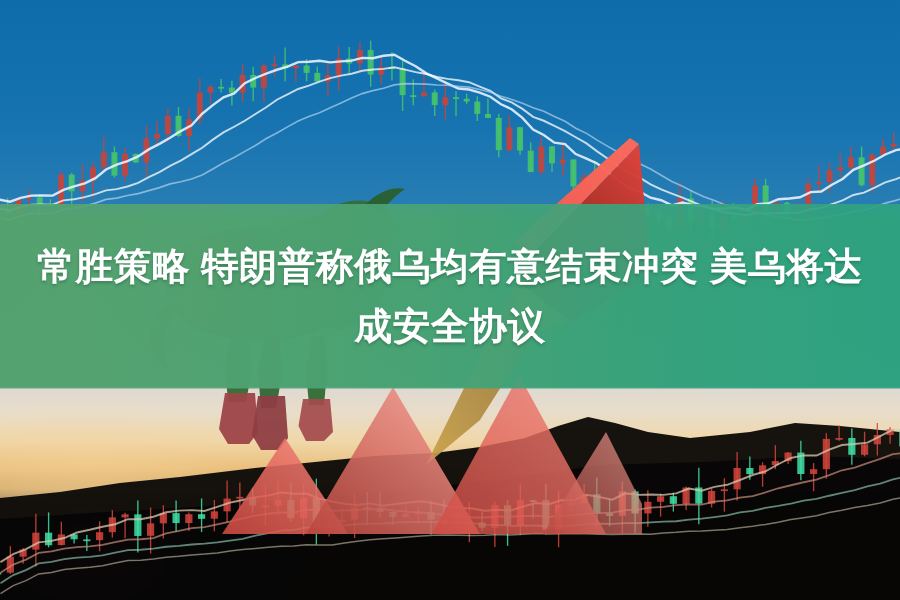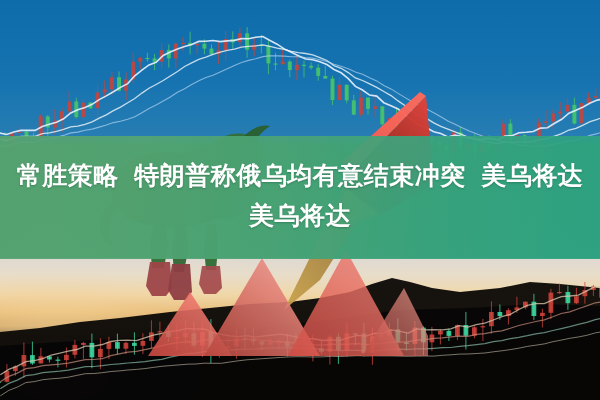--- a/index.html
+++ b/index.html
@@ -5,21 +5,21 @@
   html, body {
     margin: 0;
     padding: 0;
     background: #000;
   }
   #stage {
     position: relative;
     width: 600px;
     height: 400px;
     overflow: hidden;
-    font-family: Liberation Mono, monospace;
+    font-family: Liberation Sans, sans-serif;
   }
 
   
   .sky {
     position: absolute;
     left: 0; top: 0;
     width: 600px; height: 146px;
     background: linear-gradient(180deg, #0f6cab 0%, #1673b0 55%, #2a7fb4 100%);
   }
   .field {
@@ -541,16 +541,16 @@
     <path d="M0,112 L42,48 L84,112 Z" fill="url(#zzG1)" opacity="0.88"></path>
     <path d="M56,112 L114,14 L172,112 Z" fill="url(#zzG2)" opacity="0.9"></path>
     <path d="M140,112 L198,6 L256,112 Z" fill="url(#zzG1)" opacity="0.82"></path>
     <path d="M214,112 L256,44 L280,92 L280,112 Z" fill="url(#zzG2)" opacity="0.7"></path>
   </svg>
 
   <div class="band"></div>
 
   <div class="headline">
     <div class="line line1">常胜策略 特朗普称俄乌均有意结束冲突 美乌将达</div>
-    <div class="line line2">美乌将达</div>
+    <div class="line line2">成安全协议</div>
   </div>
 
 </div>
 
 </body></html>

